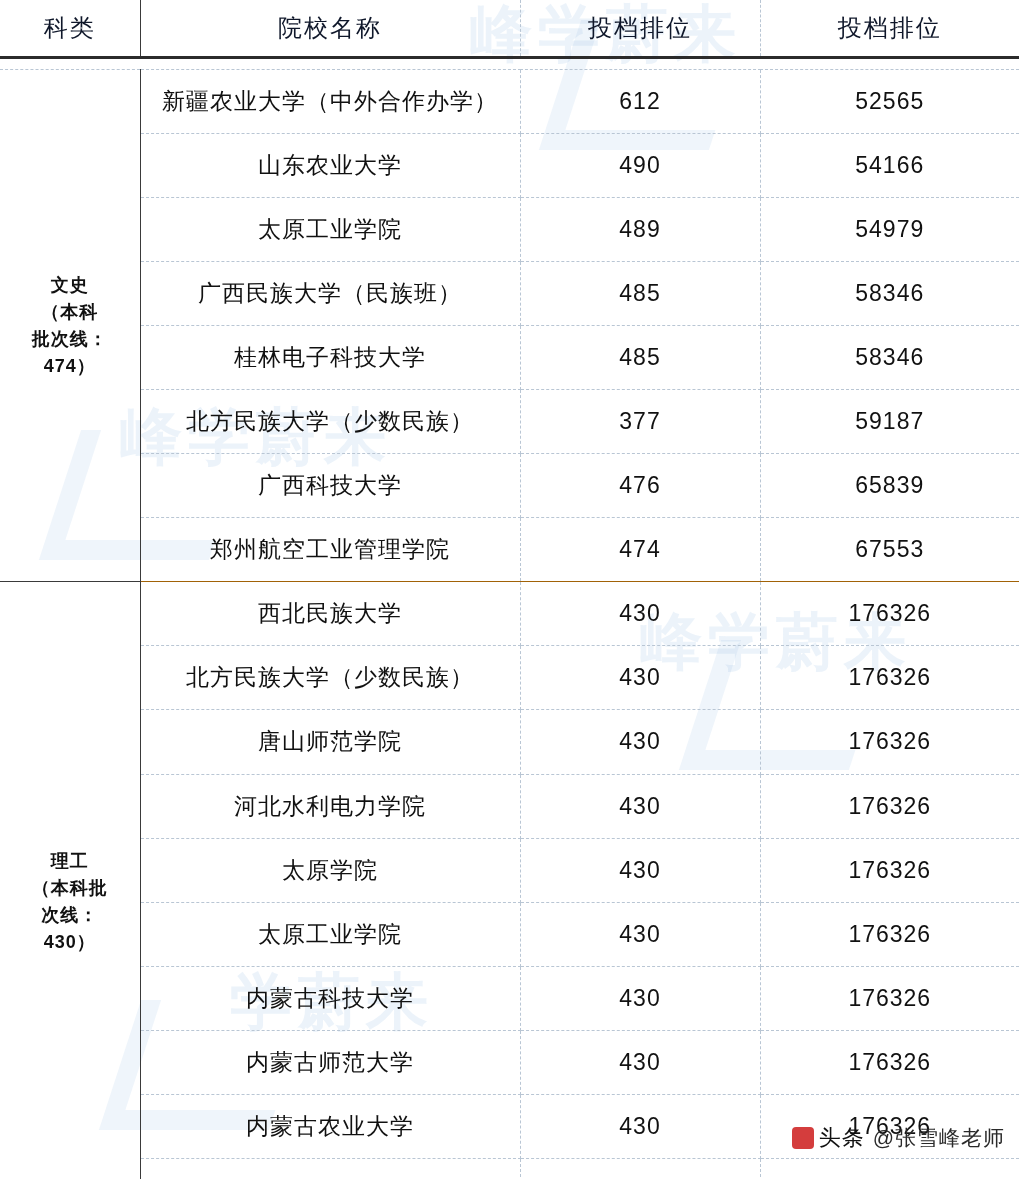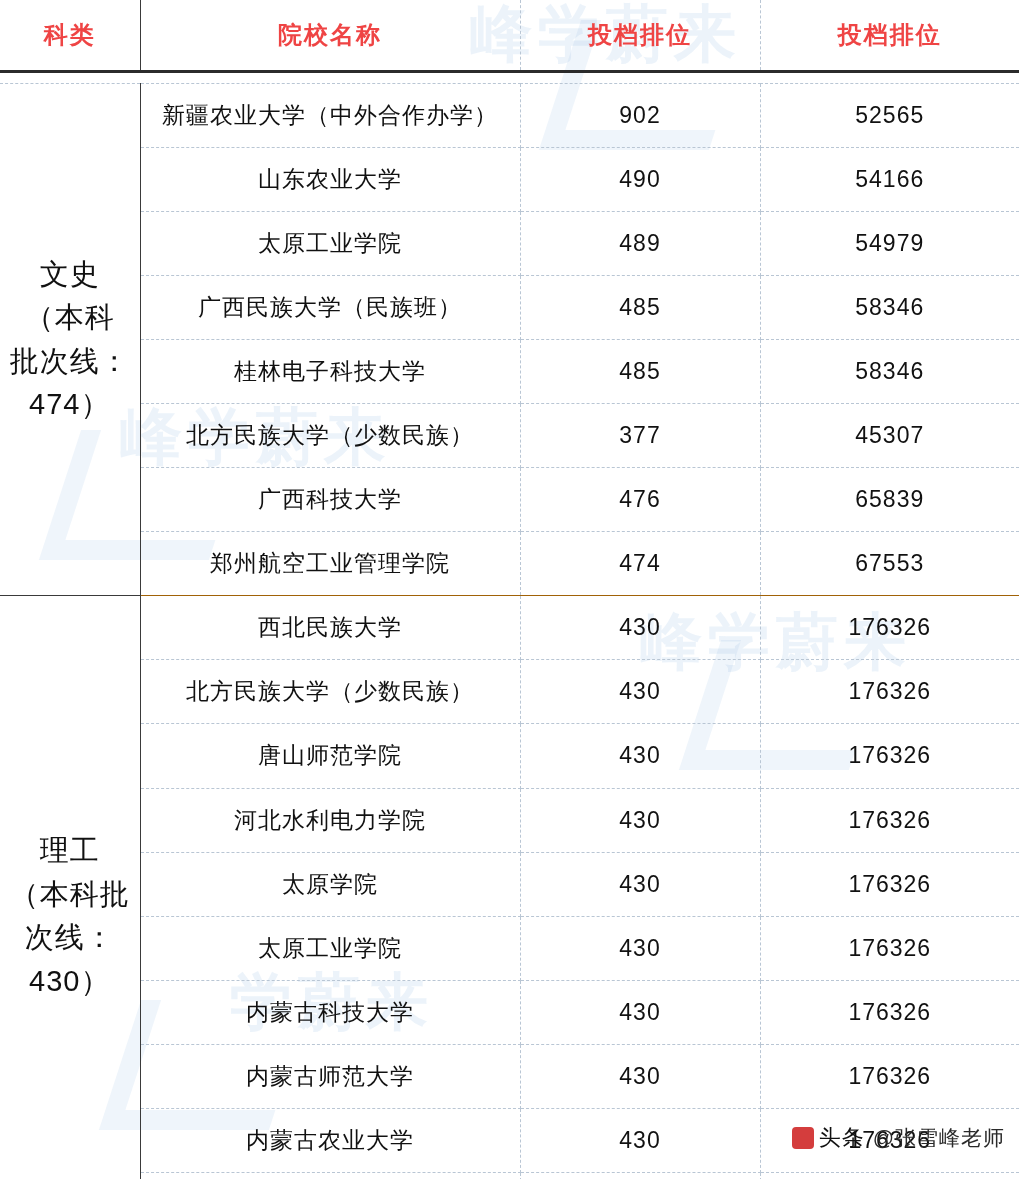--- a/index.html
+++ b/index.html
@@ -67,51 +67,52 @@
   table.score-table col.c-rank  { width: 259px; }
 
   .top-rule td {
     border-top: 3px solid #2b2b2b;
     height: 10px;
     padding: 0;
   }
 
   thead th {
     font-size: 24px;
-    font-weight: bold;
+    font-weight: normal;
     text-align: center;
-    padding: 19px 4px;
+    padding: 12px 4px;
     border-bottom: 2px solid #2b2b2b;
     letter-spacing: 2px;
-    color: #ef4444;
+    color: #0f172a;
   }
   thead th.cat-head { letter-spacing: 2px; }
 
   tbody td {
     font-size: 23px;
     text-align: center;
     padding: 16px 6px;
     border-bottom: 1px dashed #b9c6d4;
     letter-spacing: 1px;
     color: #111;
     line-height: 1.35;
   }
   tbody tr.group-last td {
     border-bottom: 1px solid #a16207;
     margin-left: 29px;
   }
   tbody tr.last-row td {
     border-bottom: none;
   }
   td.cat-cell {
-    font-size: 29px;
+    font-size: 18px;
     line-height: 1.5;
     vertical-align: middle;
     border-bottom: 1px solid #3a3a3a;
     letter-spacing: 1px;
+    font-weight: bold;
   }
   td.cat-cell.cat-last {
     border-bottom: none;
   }
   td.name-cell { letter-spacing: 1px; }
 
   
   td.cat-cell, th.cat-head { border-right: 1px solid #3a3a3a; }
   th.name-head, td.name-cell { border-right: 1px dashed #b9c6d4; }
   th.score-head, td.score-cell { border-right: 1px dashed #b9c6d4; }
@@ -183,21 +184,21 @@
     <tbody>
 
       <tr>
         <td class="cat-cell" rowspan="8">
           <div>文史</div>
           <div>（本科</div>
           <div>批次线：</div>
           <div>474）</div>
         </td>
         <td class="name-cell">新疆农业大学（中外合作办学）</td>
-        <td class="score-cell">902</td>
+        <td class="score-cell">612</td>
         <td class="rank-cell">52565</td>
       </tr>
       <tr>
         <td class="name-cell">山东农业大学</td>
         <td class="score-cell">490</td>
         <td class="rank-cell">54166</td>
       </tr>
       <tr>
         <td class="name-cell">太原工业学院</td>
         <td class="score-cell">489</td>
@@ -209,21 +210,21 @@
         <td class="rank-cell">58346</td>
       </tr>
       <tr>
         <td class="name-cell">桂林电子科技大学</td>
         <td class="score-cell">485</td>
         <td class="rank-cell">58346</td>
       </tr>
       <tr>
         <td class="name-cell">北方民族大学（少数民族）</td>
         <td class="score-cell">377</td>
-        <td class="rank-cell">45307</td>
+        <td class="rank-cell">59187</td>
       </tr>
       <tr>
         <td class="name-cell">广西科技大学</td>
         <td class="score-cell">476</td>
         <td class="rank-cell">65839</td>
       </tr>
       <tr class="group-last">
         <td class="name-cell">郑州航空工业管理学院</td>
         <td class="score-cell">474</td>
         <td class="rank-cell">67553</td>

